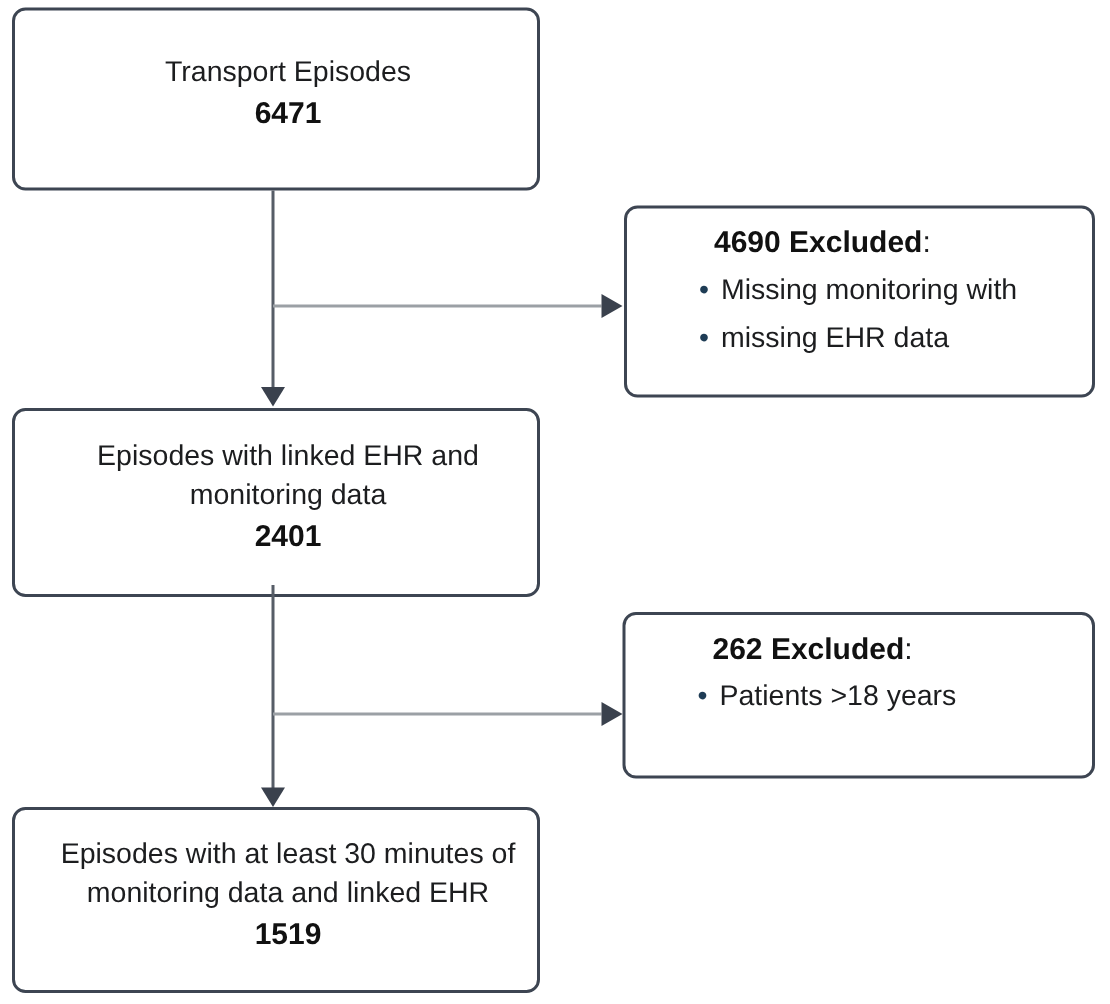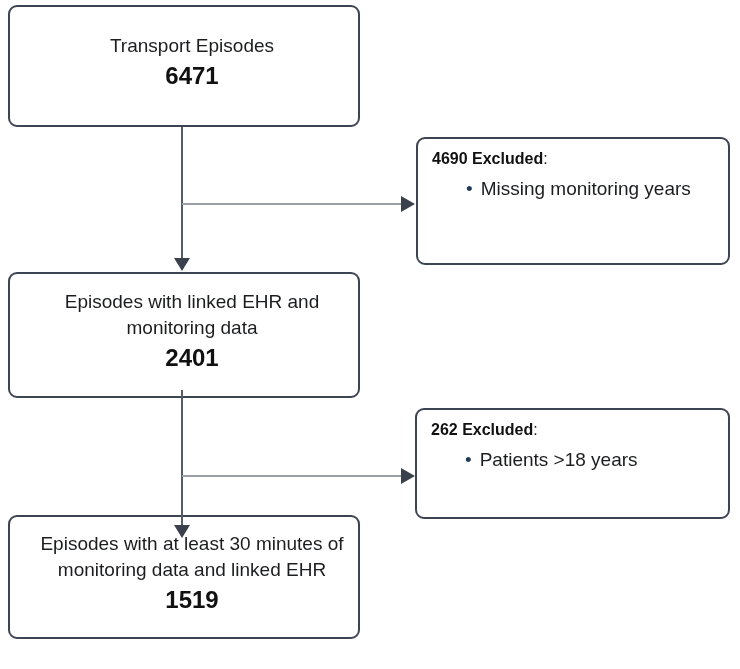--- a/index.html
+++ b/index.html
@@ -24,44 +24,45 @@
     flex-direction: column;
     justify-content: center;
     align-items: center;
     text-align: center;
     font-size: 19px;
     line-height: 1.36;
     padding: 0 8px 6px 24px;
   }
   .flow-box .count {
     font-weight: 700;
-    font-size: 24px;
+    font-size: 20px;
     margin-top: 1px;
     color: #111111;
   }
   #flow-box-1 { left: 8px;  top: 5px;   width: 352px; height: 122px; }
   #flow-box-2 { left: 8px;  top: 272px; width: 352px; height: 126px; }
-  #flow-box-3 { left: 8px;  top: 515px; width: 352px; height: 124px; }
+  #flow-box-3 { left: 8px;  top: 538px; width: 352px; height: 124px; }
 
   
   .excl-box {
     position: absolute;
     background: #ffffff;
     border: 2px solid var(--box-border, #3d4552);
     border-radius: 9px;
     font-size: 19px;
     padding: 10px 12px 10px 14px;
   }
   #excl-box-1 { left: 416px; top: 137px; width: 314px; height: 128px; }
   #excl-box-2 { left: 415px; top: 408px; width: 315px; height: 111px; }
   .excl-heading {
-    font-size: 16px;
+    font-size: 20px;
     font-weight: 700;
     line-height: 1.3;
     color: #111111;
+    margin-left: 44px;
   }
   .excl-heading .suffix { font-weight: 400; color: var(--text, #1c1d1f); }
   .excl-list {
     margin: 5px 0 0 0;
     padding: 0 0 0 34px;
     list-style: none;
   }
   .excl-list li {
     line-height: 1.45;
     margin-top: 4px;
@@ -124,21 +125,24 @@
     <div>Episodes with at least 30 minutes of monitoring data and linked EHR</div>
     <div class="count">1519</div>
   </div>
 
   <div class="excl-box" id="excl-box-1">
     <div class="excl-heading">
       <span>4690 Excluded</span><span class="suffix">:</span>
     </div>
     <ul class="excl-list">
       <li>
-        <span class="bullet">•</span><span>Missing monitoring years</span>
+        <span class="bullet">•</span><span>Missing monitoring with</span>
+      </li>
+      <li>
+        <span class="bullet">•</span><span>missing EHR data</span>
       </li>
     </ul>
   </div>
 
   <div class="excl-box" id="excl-box-2">
     <div class="excl-heading">
       <span>262 Excluded</span><span class="suffix">:</span>
     </div>
     <ul class="excl-list">
       <li>

